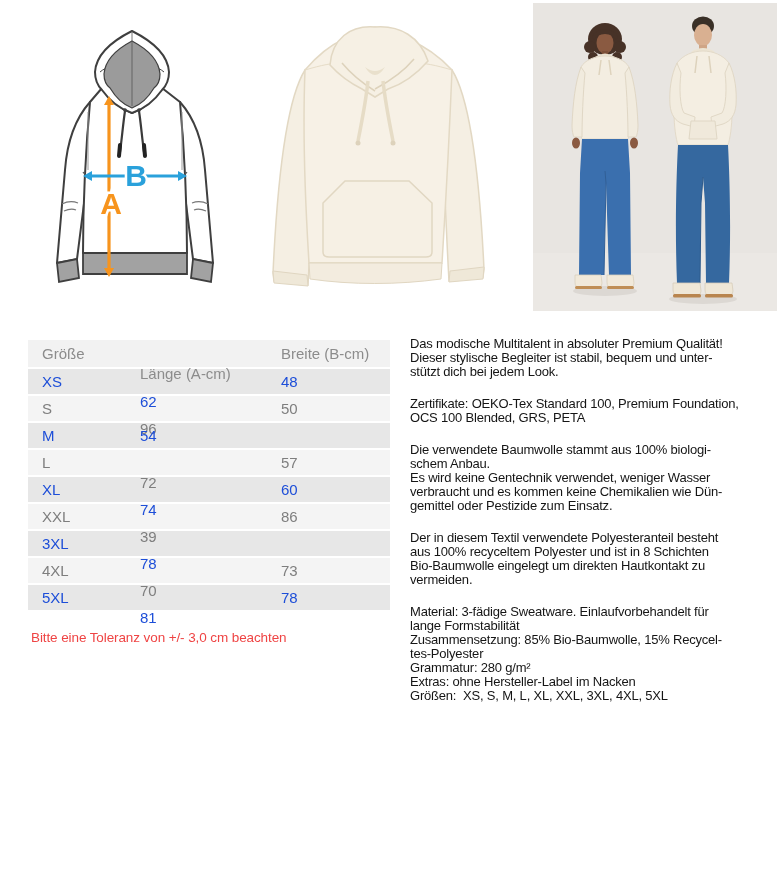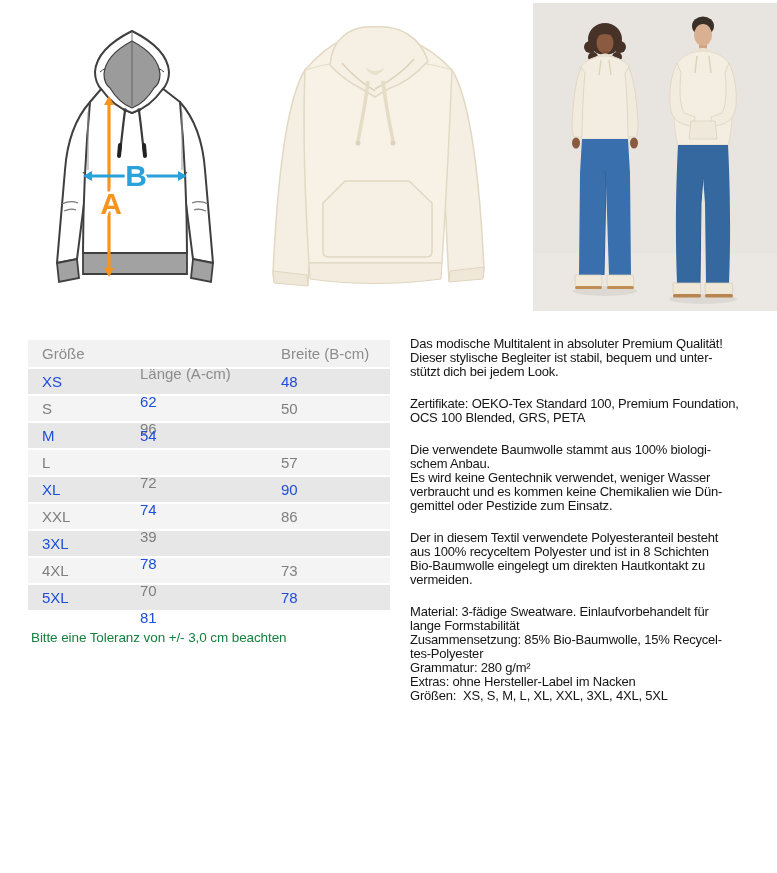--- a/index.html
+++ b/index.html
@@ -12,21 +12,21 @@
   
   .size-table{position:absolute;left:28px;top:340px;width:362px;font-size:15px;}
   .trow{display:flex;margin-bottom:2px;}
   .trow.thead{background:#f2f2f2;height:27px;line-height:27px;color:#8c8c8c;}
   .trow.dark{background:#e7e7e7;height:25px;line-height:25px;color:#1d4ed8;}
   .trow.light{background:#f4f4f4;height:25px;line-height:25px;color:#7e7e7e;}
   .c1{width:112px;padding-left:14px;box-sizing:border-box;}
   .c2{width:141px;margin-top:20px;}
   .c3{width:109px;}
   
-  .tolerance{position:absolute;left:31px;top:630px;font-size:13.5px;letter-spacing:-0.1px;color:#15803d;}
+  .tolerance{position:absolute;left:31px;top:630px;font-size:13.5px;letter-spacing:-0.1px;color:#ef4444;}
   
   .description{position:absolute;left:410px;top:337px;width:367px;color:#151515;}
   .description p{margin:0 0 18px 0;font-size:13px;line-height:14px;letter-spacing:-0.2px;white-space:pre;}
   .description p:last-child{margin-bottom:2px;}
   svg text.dim-label{font-family:"Liberation Sans",sans-serif;font-weight:bold;}
 </style>
 </head>
 <body>
 
 <div class="canvas">
@@ -168,21 +168,21 @@
       <div class="c3">54</div>
     </div>
     <div class="trow light">
       <div class="c1">L</div>
       <div class="c2">72</div>
       <div class="c3">57</div>
     </div>
     <div class="trow dark">
       <div class="c1">XL</div>
       <div class="c2">74</div>
-      <div class="c3">90</div>
+      <div class="c3">60</div>
     </div>
     <div class="trow light">
       <div class="c1">XXL</div>
       <div class="c2">39</div>
       <div class="c3">86</div>
     </div>
     <div class="trow dark">
       <div class="c1">3XL</div>
       <div class="c2">78</div>
     </div>

